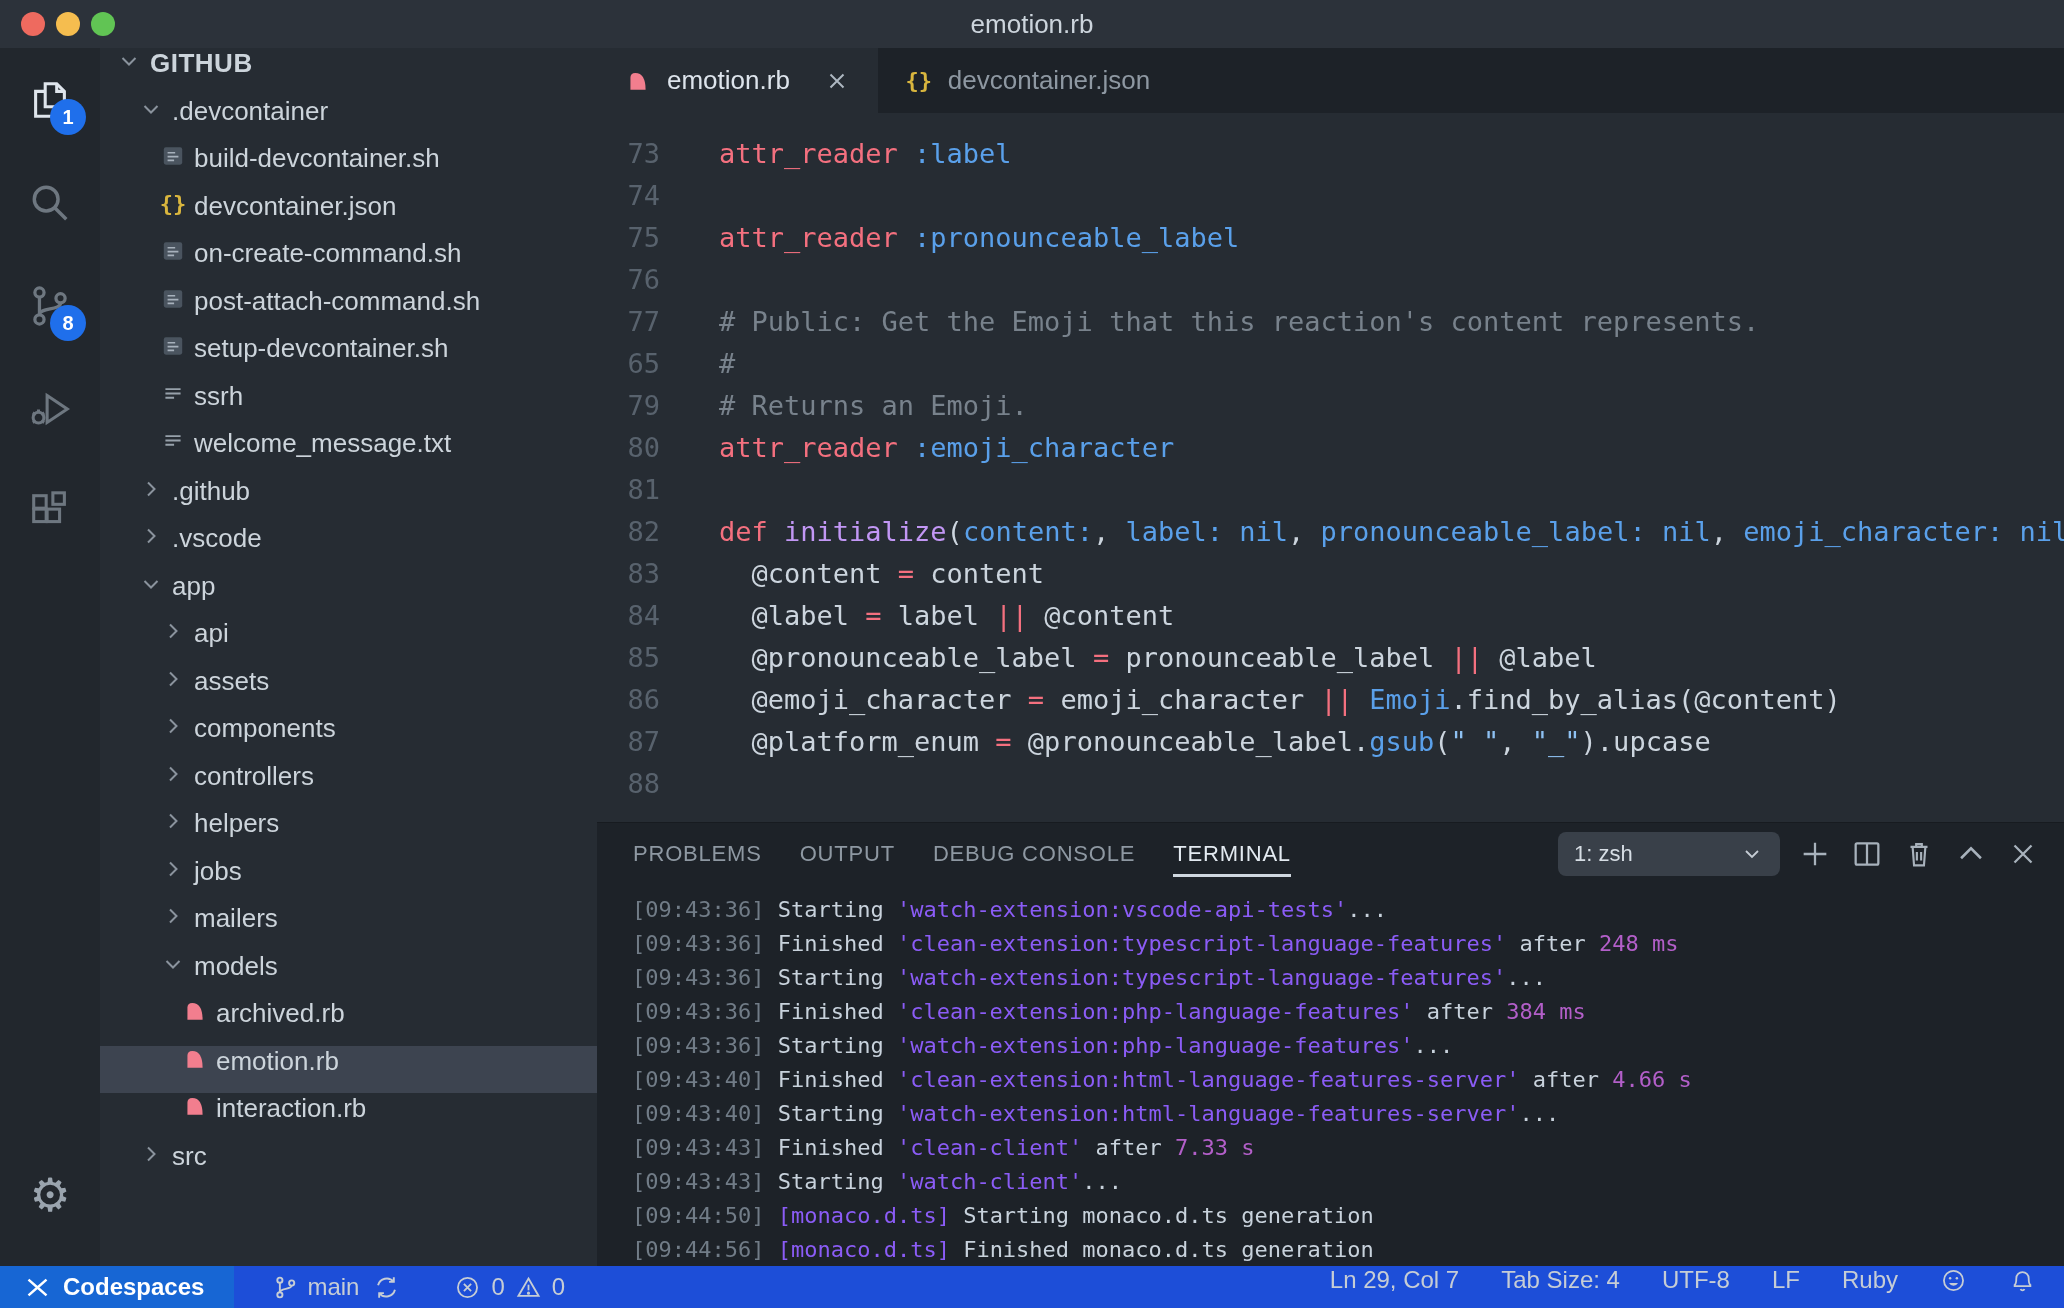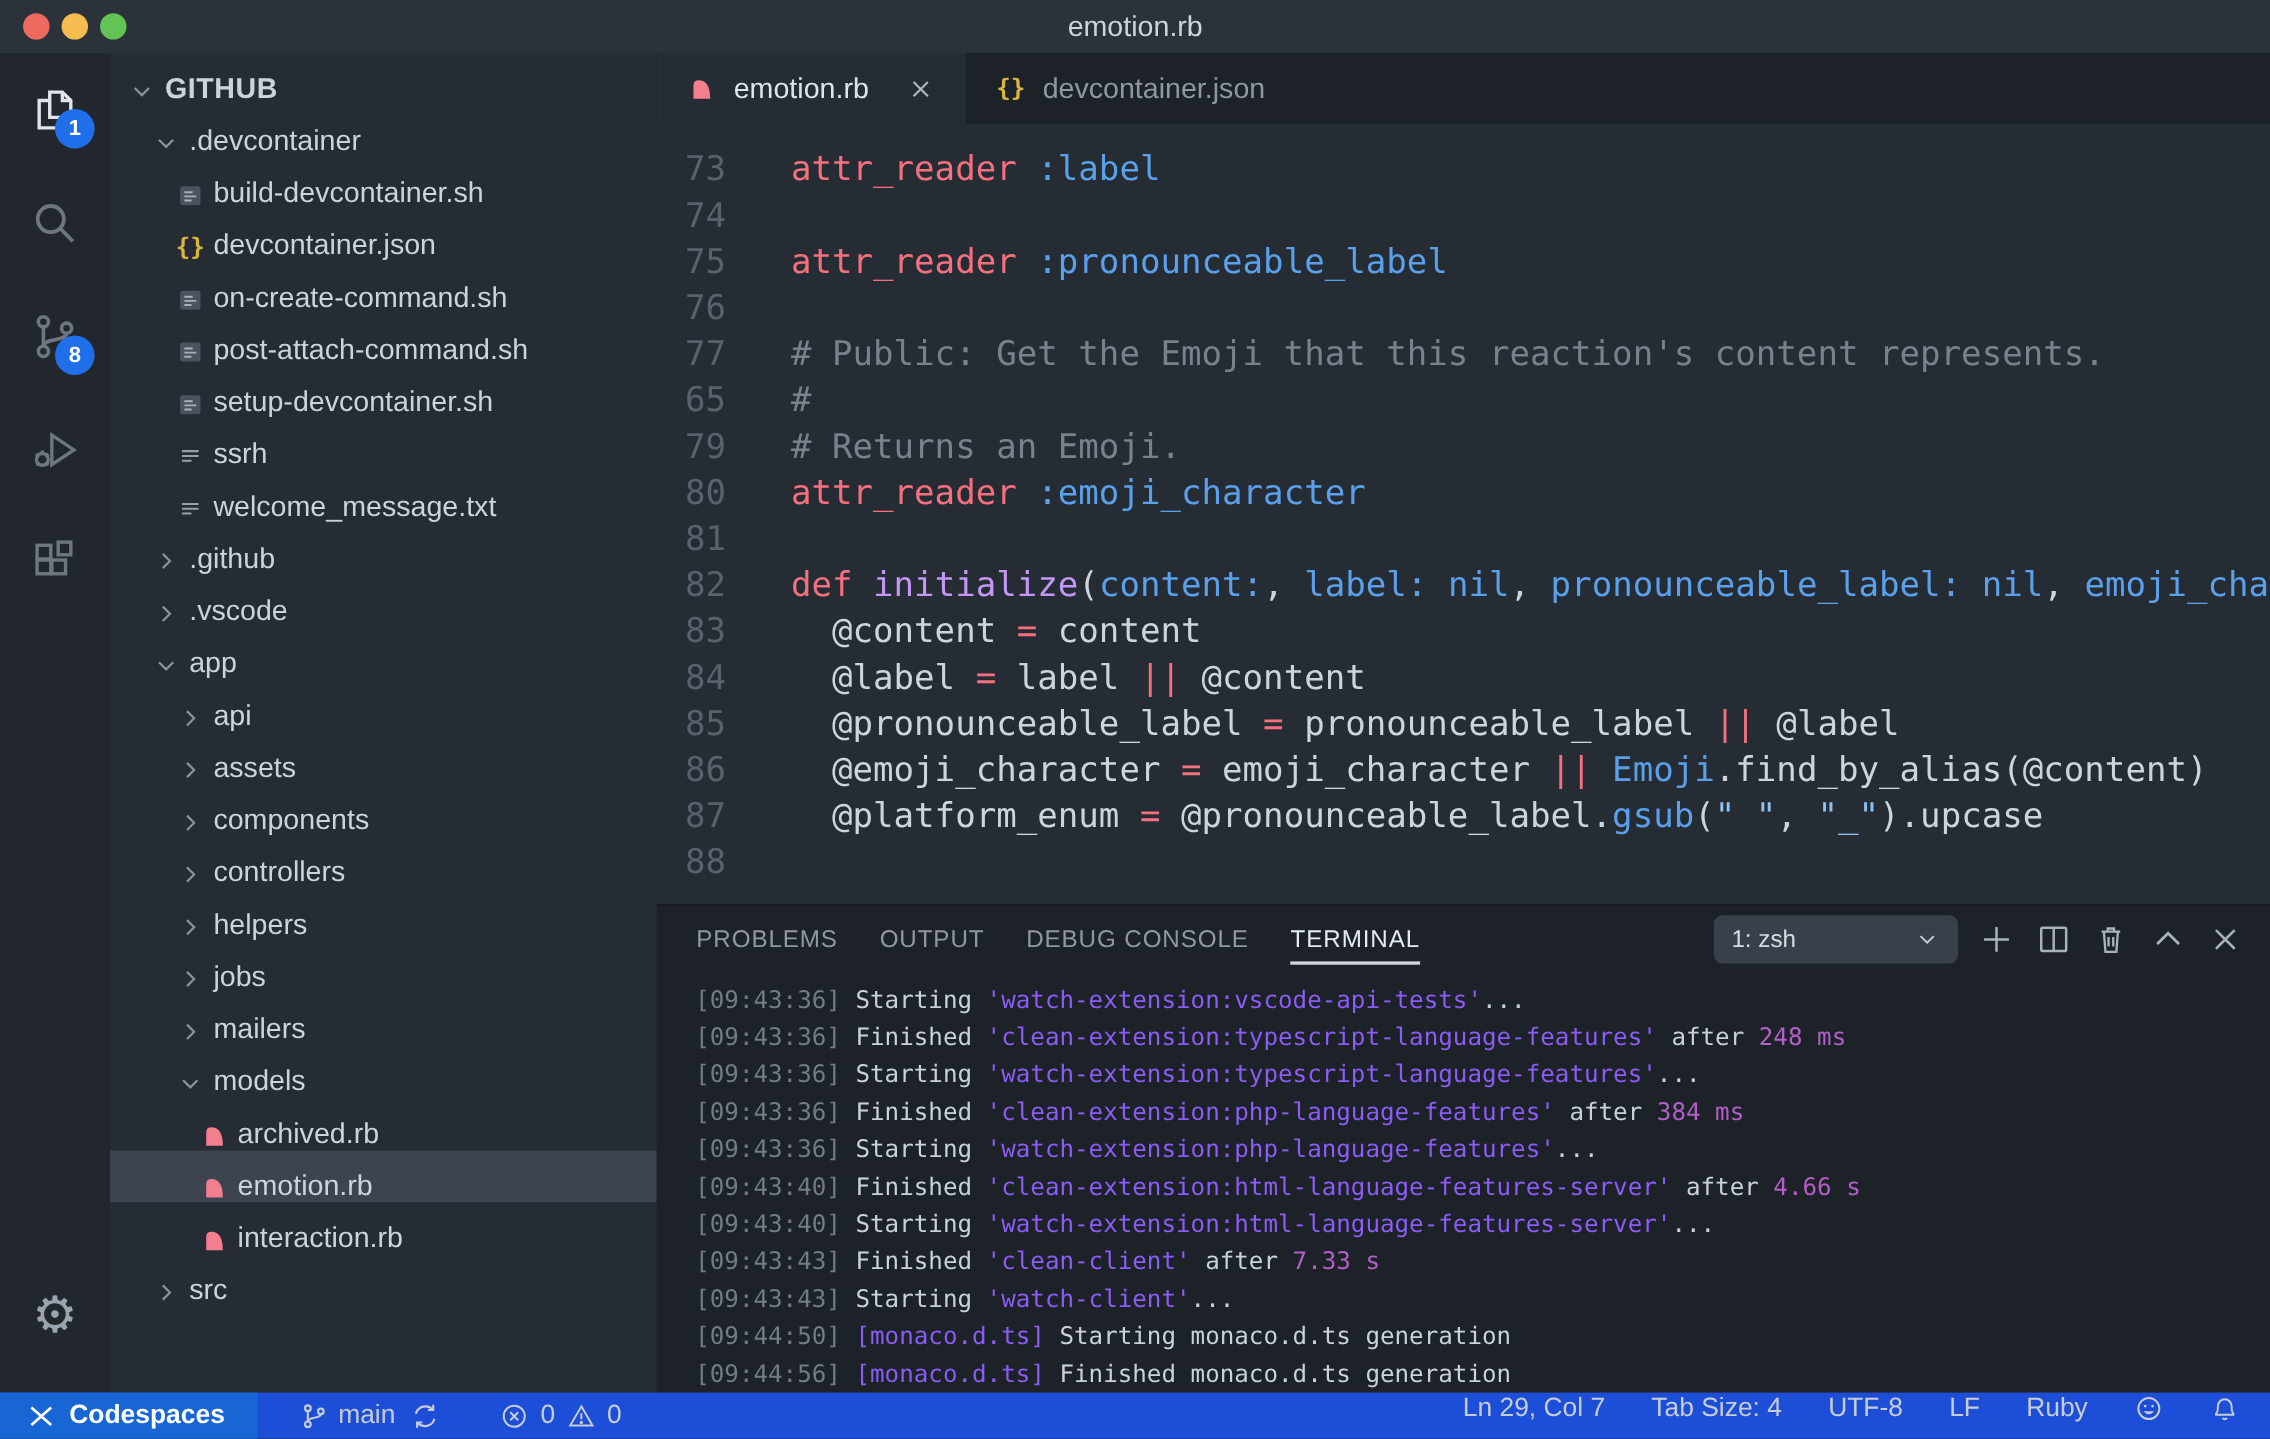--- a/index.html
+++ b/index.html
@@ -26,42 +26,42 @@
            background:#1f6feb; color:#fff; font-size:20px; font-weight:700;
            display:flex; align-items:center; justify-content:center; }
   .act-bottom { margin-top:auto; margin-bottom:20px; }
   .gear { font-size:46px; color:#9aa4ae; line-height:1; }
 
   
   .sidebar { width:497px; flex:none; background:#262c33; display:flex; flex-direction:column; overflow:hidden; }
   .sidebar-header { height:70px; display:flex; align-items:center; padding-left:36px;
                     color:#aeb6bf; font-size:23px; letter-spacing:1.5px; }
   .tree { flex:1; overflow:hidden; }
-  .tree-row { height:47.5px; display:flex; align-items:flex-end; white-space:nowrap; cursor:pointer; }
+  .tree-row { height:47.5px; display:flex; align-items:flex-start; white-space:nowrap; cursor:pointer; }
   .tree-row.selected { background:#3d4450; }
   .tree-row.root .tree-label { font-weight:700; letter-spacing:.5px; }
   .tree-chev { width:26px; height:26px; flex:none; margin-right:8px; }
   .file-ic { width:26px; height:26px; flex:none; margin-right:8px; display:inline-flex; align-items:center; justify-content:center; }
   .json-ic { color:#d9b63e; font-family:"DejaVu Sans Mono", monospace; font-size:22px; font-weight:700; }
   .tree-label { color:#ccd4db; font-size:26px; }
 
   
   .editor-col { flex:1; display:flex; flex-direction:column; min-width:0; }
 
   
   .tabstrip { height:65px; flex:none; background:#1d2228; display:flex; }
   .tab { display:flex; align-items:center; padding:0 28px; font-size:26px; gap:14px; cursor:pointer; }
   .tab.active { background:#262c33; color:#dde4ec; }
   .tab.inactive { color:#8e98a2; }
   .tab .file-ic { margin-right:2px; }
   .tab-close { width:26px; height:26px; margin-left:20px; }
 
   
   .editor { flex:1; background:#262c33; overflow:hidden; padding-top:20px;
-            font-family:"DejaVu Sans Mono", monospace; font-size:31px; cursor:text; }
+            font-family:"DejaVu Sans Mono", monospace; font-size:27px; cursor:text; }
   .code-line { height:42px; line-height:42px; white-space:pre; display:flex; }
   .ln { width:63px; flex:none; text-align:right; color:#58626d; }
   .code-text { margin-left:59px; flex:none; }
   .t-kw{ color:#f4707f; } .t-fn{ color:#c297f5; } .t-sym{ color:#5aa0ea; }
   .t-str{ color:#8ec1f2; } .t-cmt{ color:#78828c; } .t-pln{ color:#ccd5de; }
 
   
   .panel { height:444px; flex:none; background:#1d2228; border-top:1px solid #171b20;
            display:flex; flex-direction:column; }
   .panel-bar { height:62px; flex:none; display:flex; align-items:center; padding:0 24px 0 36px; }

